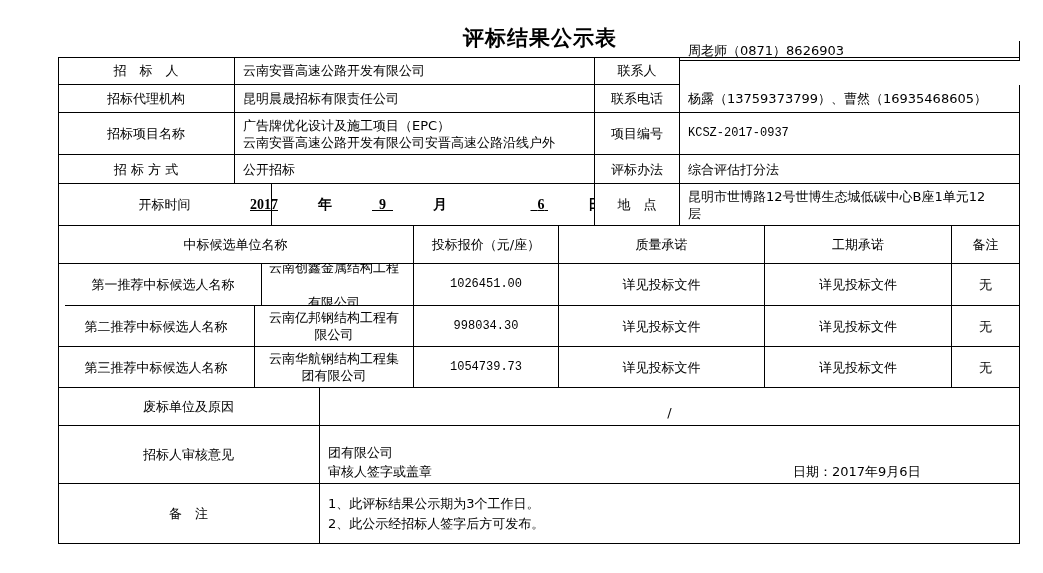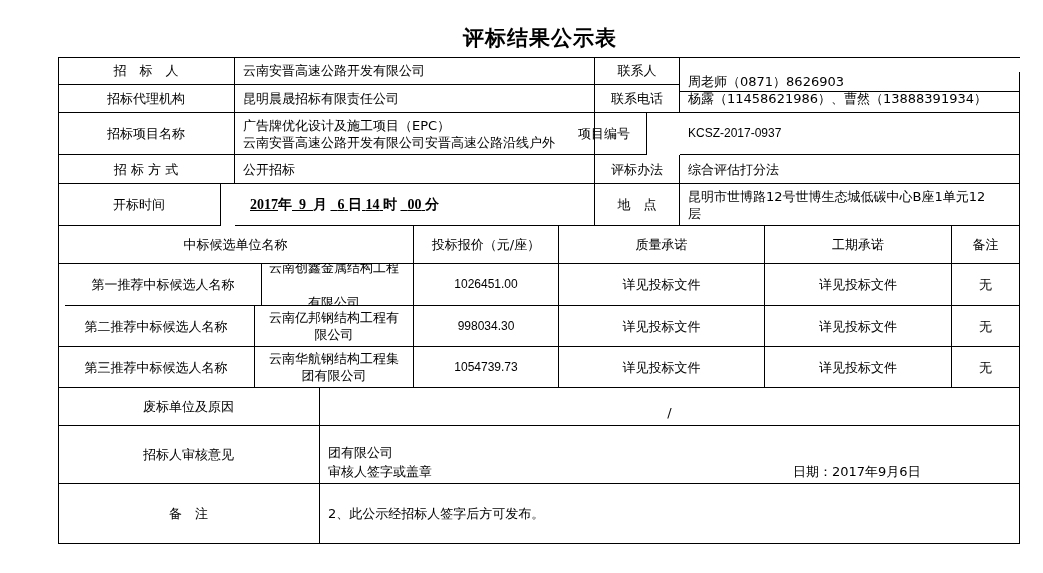--- a/index.html
+++ b/index.html
@@ -8,57 +8,57 @@
   .title { position: absolute; left: 0; width: 1080px; top: 24px; text-align: center;
            font-family: "DejaVu Serif", "Liberation Serif", serif; font-weight: bold;
            font-size: 21px; letter-spacing: 1px; }
   .cell { position: absolute; box-sizing: border-box; border-right: 1px solid #000;
           border-bottom: 1px solid #000; display: flex; align-items: center;
           font-size: 13px; line-height: 17px; overflow: hidden; }
   .c { justify-content: center; text-align: right; }
   .l { justify-content: flex-start; text-align: left; padding-left: 8px; }
   .frame { position: absolute; left: 58px; top: 57px; width: 962px; height: 487px;
            box-sizing: border-box; border-left: 1px solid #000; border-top: 1px solid #000; }
-  .serif-bold { font-family: "Liberation Serif", "DejaVu Serif", serif; font-weight: bold; font-size: 14px; }
+  .serif-bold { font-family: "Liberation Serif", "DejaVu Serif", serif; font-weight: bold; font-size: 14px; gap: 40px; }
   .u { text-decoration: underline; }
-  .mono { font-family: Liberation Sans, sans-serif; font-size: 12px; }
+  .mono { font-family: Liberation Mono, monospace; font-size: 12px; }
   .two-line { flex-direction: column; align-items: flex-start; justify-content: center; }
   .center-two { flex-direction: column; justify-content: center; align-items: center; }
 </style>
 </head>
 <body>
 
 <div class="title">评标结果公示表</div>
 
 <div class="frame"></div>
 
 <div class="cell c" style="left:58px;top:57px;width:177px;height:28px;">招　标　人</div>
 <div class="cell l" style="left:235px;top:57px;width:360px;height:28px;">云南安晋高速公路开发有限公司</div>
 <div class="cell c" style="left:595px;top:57px;width:85px;height:28px;">联系人</div>
-<div class="cell l" style="left:680px;top:72px;width:340px;height:20px;">周老师（0871）8626903</div>
+<div class="cell l" style="left:680px;top:41px;width:340px;height:20px;">周老师（0871）8626903</div>
 
 <div class="cell c" style="left:58px;top:85px;width:177px;height:28px;">招标代理机构</div>
 <div class="cell l" style="left:235px;top:85px;width:360px;height:28px;">昆明晨晟招标有限责任公司</div>
 <div class="cell c" style="left:595px;top:85px;width:85px;height:28px;">联系电话</div>
-<div class="cell l" style="left:680px;top:85px;width:340px;height:28px;">杨露（11458621986）、曹然（13888391934）</div>
+<div class="cell l" style="left:680px;top:85px;width:340px;height:28px;">杨露（13759373799）、曹然（16935468605）</div>
 
 <div class="cell c" style="left:58px;top:113px;width:177px;height:42px;">招标项目名称</div>
 <div class="cell l two-line" style="left:235px;top:113px;width:360px;height:42px;">
   <span>广告牌优化设计及施工项目（EPC）</span>
   <span>云南安晋高速公路开发有限公司安晋高速公路沿线户外</span>
 </div>
-<div class="cell c" style="left:562px;top:113px;width:85px;height:42px;">项目编号</div>
+<div class="cell c" style="left:595px;top:113px;width:85px;height:42px;">项目编号</div>
 <div class="cell l mono" style="left:680px;top:113px;width:340px;height:42px;">KCSZ-2017-0937</div>
 
 <div class="cell c" style="left:58px;top:155px;width:177px;height:29px;">招 标 方 式</div>
 <div class="cell l" style="left:235px;top:155px;width:360px;height:29px;">公开招标</div>
 <div class="cell c" style="left:595px;top:155px;width:85px;height:29px;">评标办法</div>
 <div class="cell l" style="left:680px;top:155px;width:340px;height:29px;">综合评估打分法</div>
 
-<div class="cell c" style="left:58px;top:184px;width:163px;height:42px;">开标时间</div>
+<div class="cell c" style="left:58px;top:184px;width:214px;height:42px;">开标时间</div>
 <div class="cell l serif-bold" style="left:235px;top:184px;width:360px;height:42px;padding-left:15px;">
   <span class="u">2017</span><span>年</span><span class="u">&nbsp;&nbsp;<span>9</span>&nbsp;&nbsp;</span><span>月</span>&nbsp;<span class="u">&nbsp;&nbsp;<span>6</span>&nbsp;</span><span>日</span><span class="u">&nbsp;<span>14</span>&nbsp;</span><span>时</span>&nbsp;<span class="u">&nbsp;&nbsp;<span>00</span>&nbsp;</span><span>分</span>
 </div>
 <div class="cell c" style="left:595px;top:184px;width:85px;height:42px;">地　点</div>
 <div class="cell l two-line" style="left:680px;top:184px;width:340px;height:42px;">
   <span>昆明市世博路12号世博生态城低碳中心B座1单元12</span>
   <span>层</span>
 </div>
 
 <div class="cell c" style="left:58px;top:226px;width:356px;height:38px;">中标候选单位名称</div>
@@ -102,14 +102,15 @@
 
 <div class="cell c" style="left:58px;top:426px;width:262px;height:58px;">招标人审核意见</div>
 <div class="cell" style="left:320px;top:426px;width:700px;height:58px;">
   <div style="position:absolute;left:8px;top:18px;">团有限公司</div>
   <div style="position:absolute;left:8px;top:37px;">审核人签字或盖章</div>
   <div style="position:absolute;left:473px;top:37px;">日期：2017年9月6日</div>
 </div>
 
 <div class="cell c" style="left:58px;top:484px;width:262px;height:60px;">备　注</div>
 <div class="cell l two-line" style="left:320px;top:484px;width:700px;height:60px;">
+  <span style="line-height:20px;">1、此评标结果公示期为3个工作日。</span>
   <span style="line-height:20px;">2、此公示经招标人签字后方可发布。</span>
 </div>
 
 </body></html>

